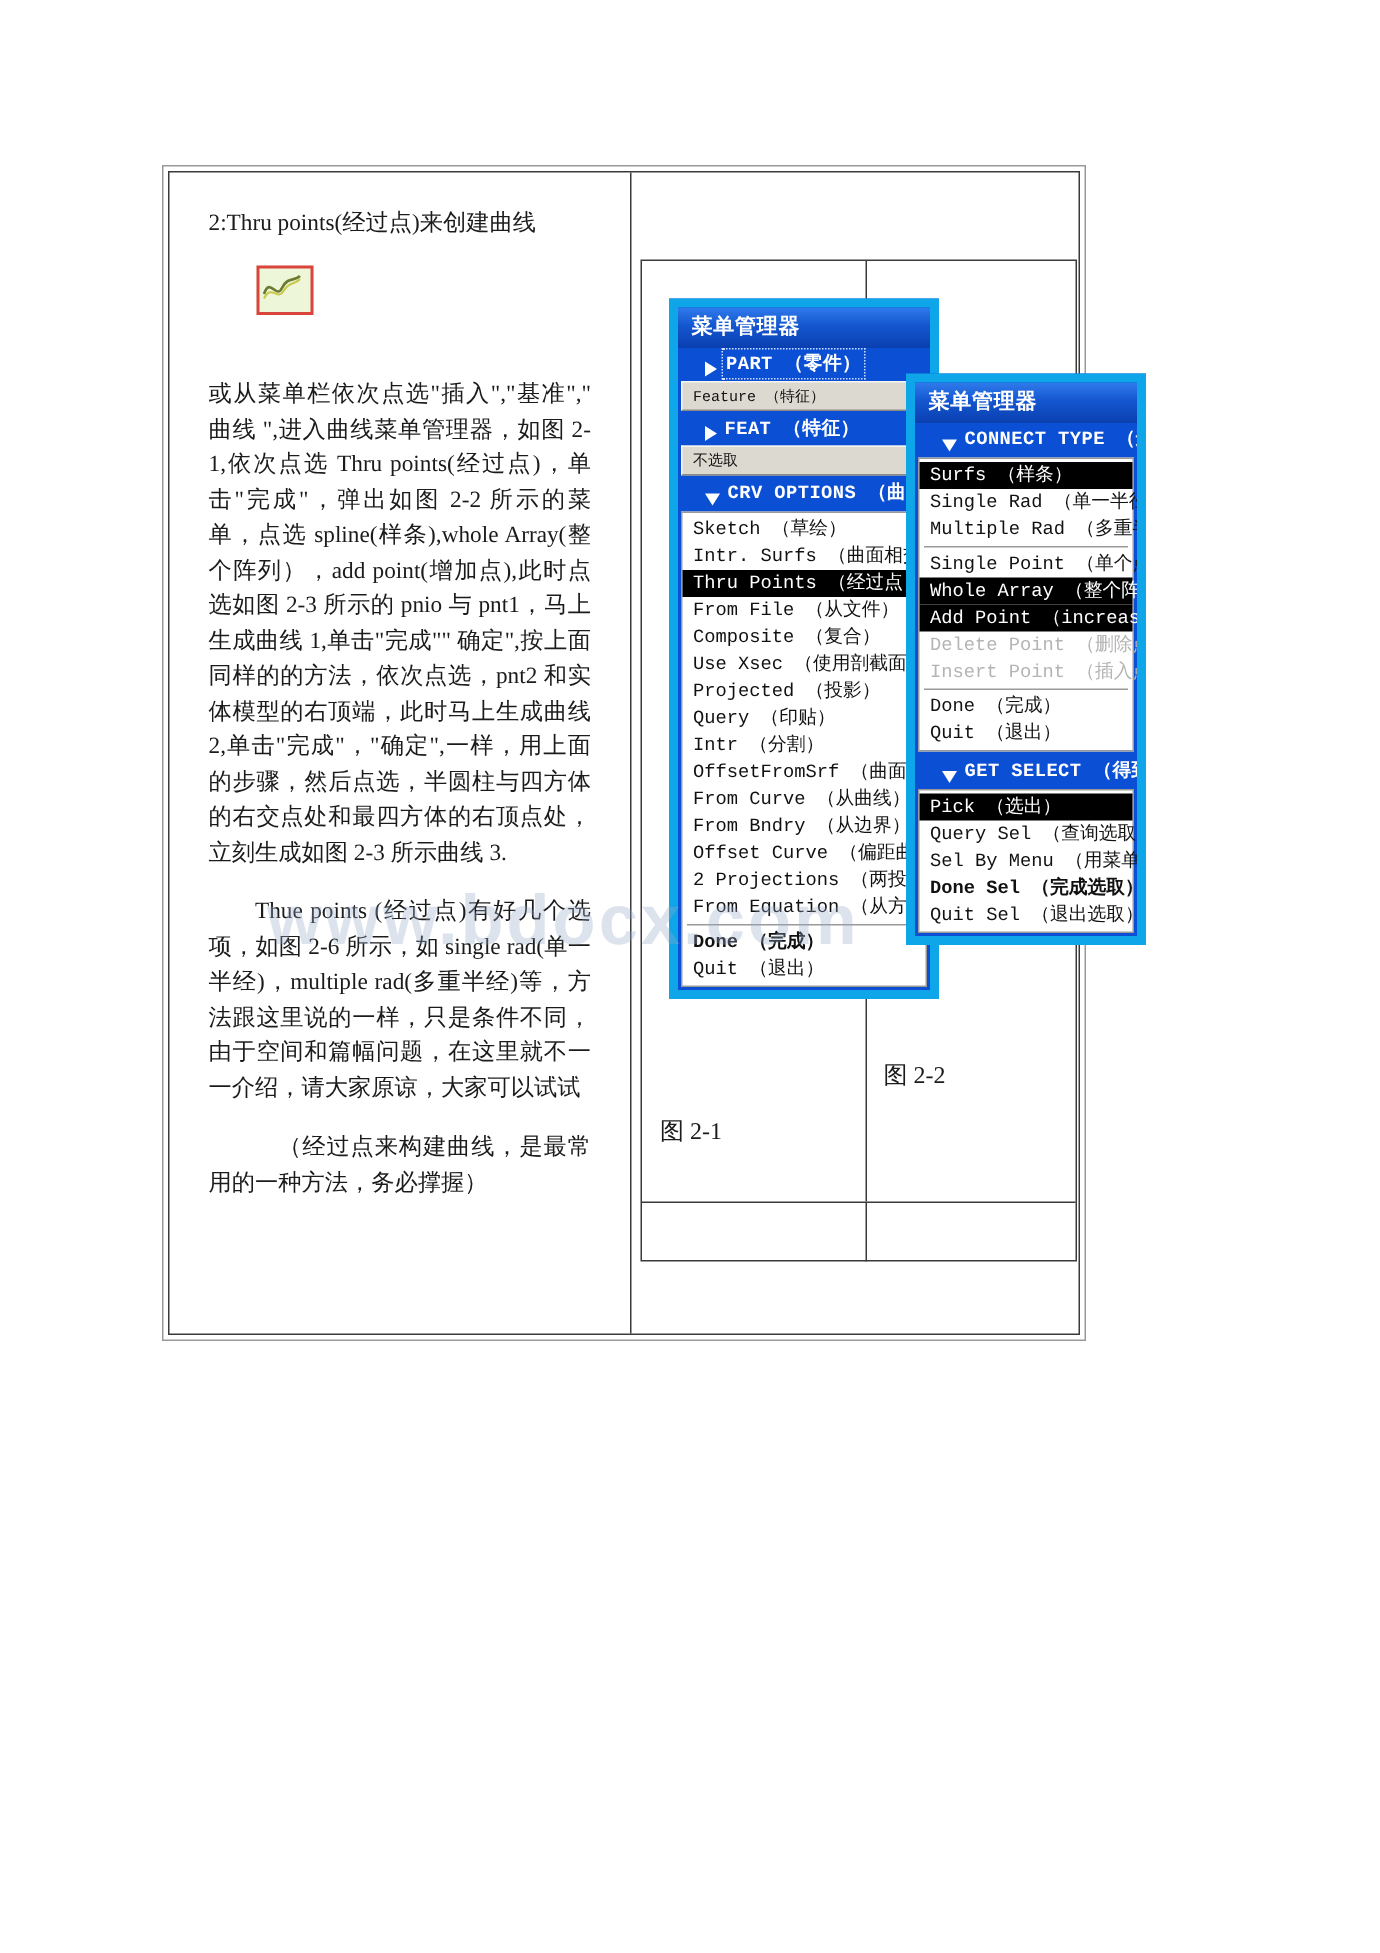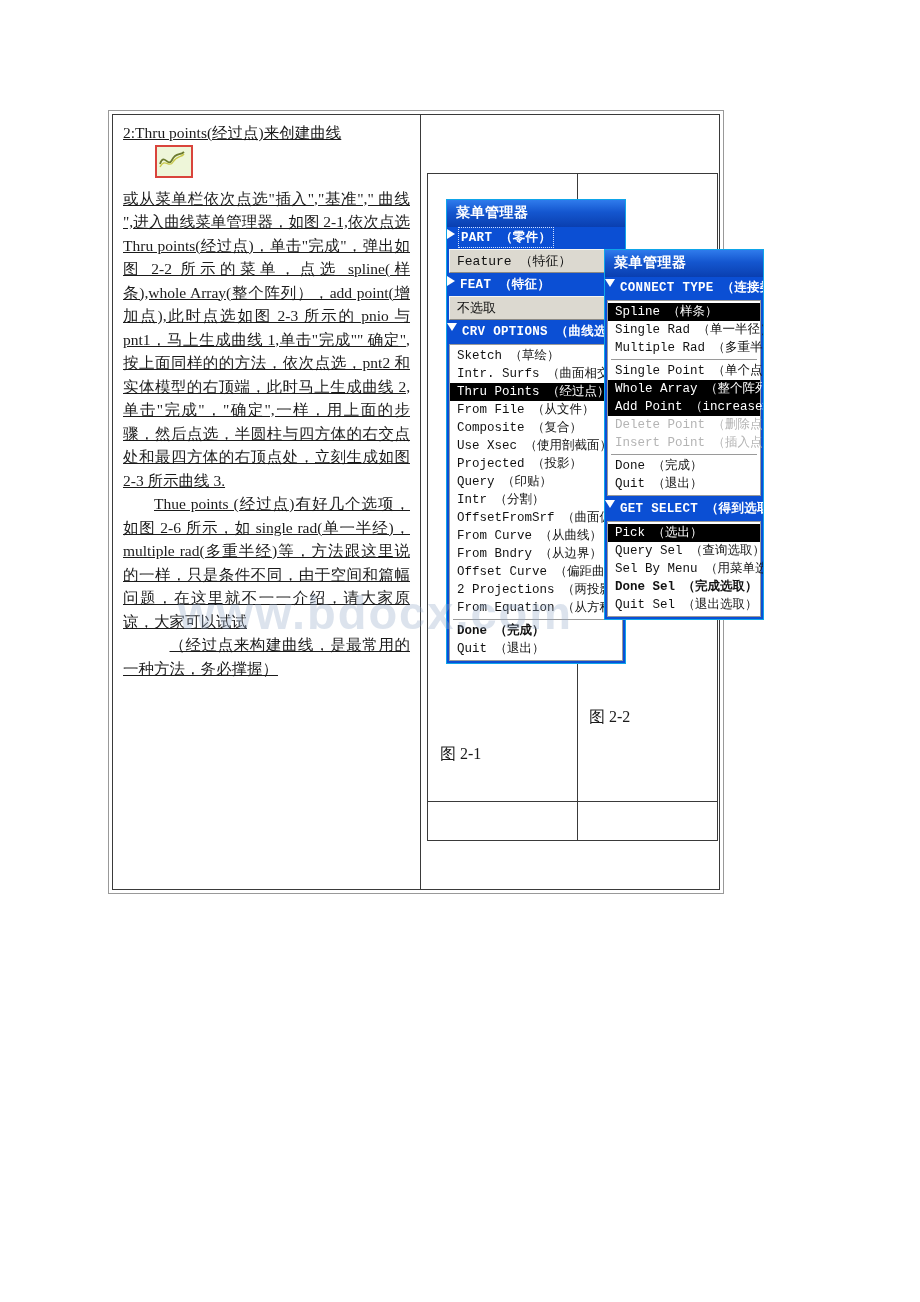--- a/index.html
+++ b/index.html
@@ -42,21 +42,21 @@
 
   
   #doc-text{
     padding:6px 10px 0 10px;
     font-size:15.5px;
     line-height:23.5px;
     color:#1b1b1b;
     text-align:justify;
     font-family:"Liberation Serif", serif;
   }
-  #doc-text p{margin:0;text-decoration:underline;}
+  #doc-text p{margin:16px;}
   .indent{text-indent:2em;}
   .indent3{text-indent:3em;}
   .curve-icon{
     display:inline-block;
     vertical-align:-7px;
     width:34px;height:29px;
     margin:0 1px;
     border:2px solid #d9443c;
     background:#eef6d9;
     position:relative;
@@ -96,44 +96,44 @@
     color:#1b1b1b;
     font-family:"Liberation Serif", serif;
   }
   #fig-cap-1{left:12px; top:570px;}
   #fig-cap-2{left:161px; top:533px;}
 
   
   .menu-win{
     position:absolute;
     background:#0b4fd4;
-    border:1px solid #0ea5e9;
+    border:6px solid #0ea5e9;
     box-sizing:border-box;
     font-family:"Liberation Mono", monospace;
     overflow:hidden;
   }
   .menu-title{
     background:linear-gradient(to bottom,#2f7bec 0%,#1456cf 45%,#0a3fb0 100%);
     color:#ffffff;
     font-family:"Liberation Sans", sans-serif;
     font-weight:bold;
     font-size:14px;
     padding:4px 8px 5px 9px;
     letter-spacing:.5px;
     white-space:nowrap;
   }
   .menu-section{
     color:#ffffff;
     font-size:12.5px;
     font-weight:bold;
-    padding:2px 4px 2px 0;
+    padding:2px 4px 2px 18px;
     white-space:nowrap;
     letter-spacing:.3px;
     display:flex;
-    align-items:flex-start;
+    align-items:flex-end;
     gap:5px;
   }
   .menu-section.dotted .sec-label{
     outline:1px dotted #cfe0ff;
     outline-offset:1px;
     padding:0 1px;
   }
   .tri-right,.tri-down{
     display:inline-block;
     width:0;height:0;
@@ -145,21 +145,21 @@
     border-left:8px solid #ffffff;
   }
   .tri-down{
     border-left:5px solid transparent;
     border-right:5px solid transparent;
     border-top:8px solid #ffffff;
   }
   .menu-btn{
     background:#dcd9d0;
     color:#101010;
-    font-size:13px;
+    font-size:10px;
     padding:2px 4px 2px 7px;
     margin:1px 2px;
     white-space:nowrap;
     border-top:1px solid #f6f5f1;
     border-left:1px solid #f6f5f1;
     border-right:1px solid #8c8a84;
     border-bottom:1px solid #8c8a84;
   }
   .menu-list{
     background:#ffffff;
@@ -282,21 +282,21 @@
 
         <div class="menu-win" id="menu-2">
           <div class="menu-title">菜单管理器</div>
 
           <div class="menu-section">
             <span class="tri-down"></span>
             <span class="sec-label">CONNECT TYPE （连接类型）</span>
           </div>
 
           <div class="menu-list" id="menu-2-items-connect">
-              <div class="mi sel">Spline （样条）</div>
+              <div class="mi sel">Surfs （样条）</div>
               <div class="mi">Single Rad （单一半径）</div>
               <div class="mi">Multiple Rad （多重半径）</div>
               <div class="mi-sep"></div>
               <div class="mi">Single Point （单个点）</div>
               <div class="mi sel">Whole Array （整个阵列）</div>
               <div class="mi sel">Add Point （increase增加点）</div>
               <div class="mi dim">Delete Point （删除点）</div>
               <div class="mi dim">Insert Point （插入点）</div>
               <div class="mi-sep"></div>
               <div class="mi">Done （完成）</div>

